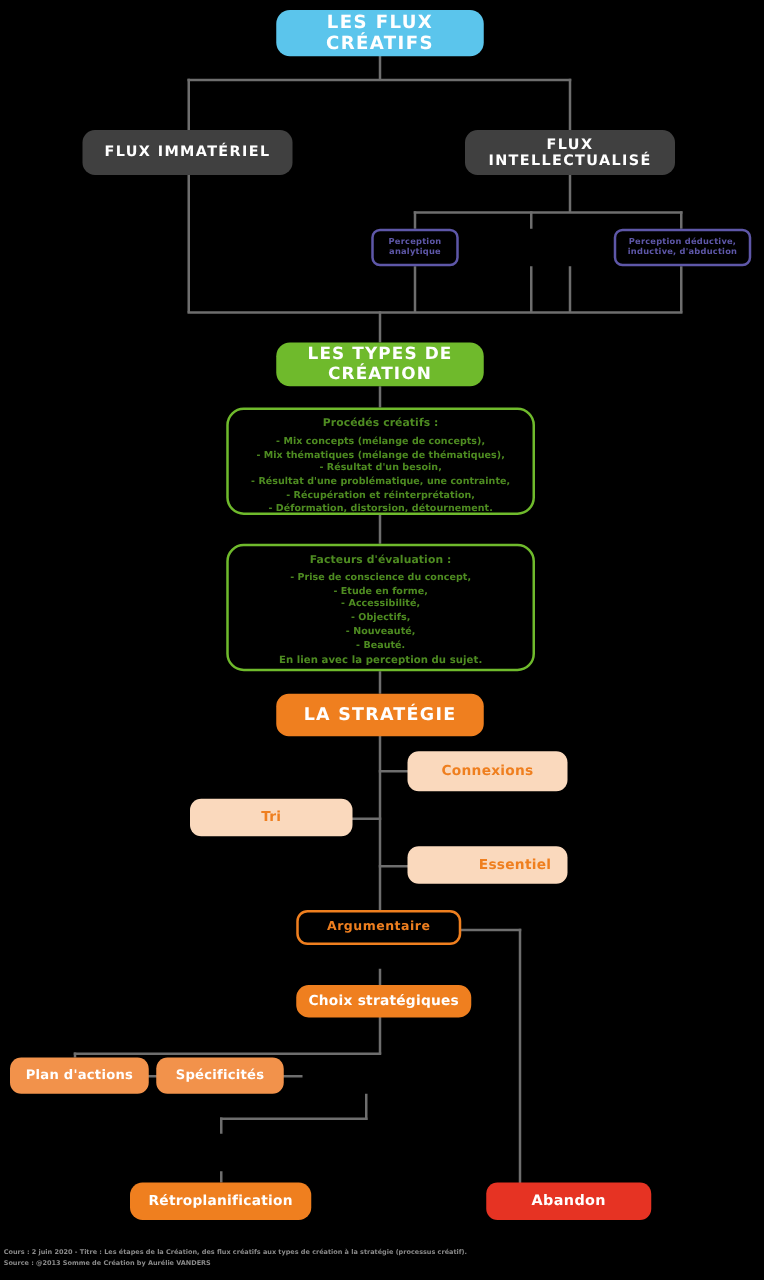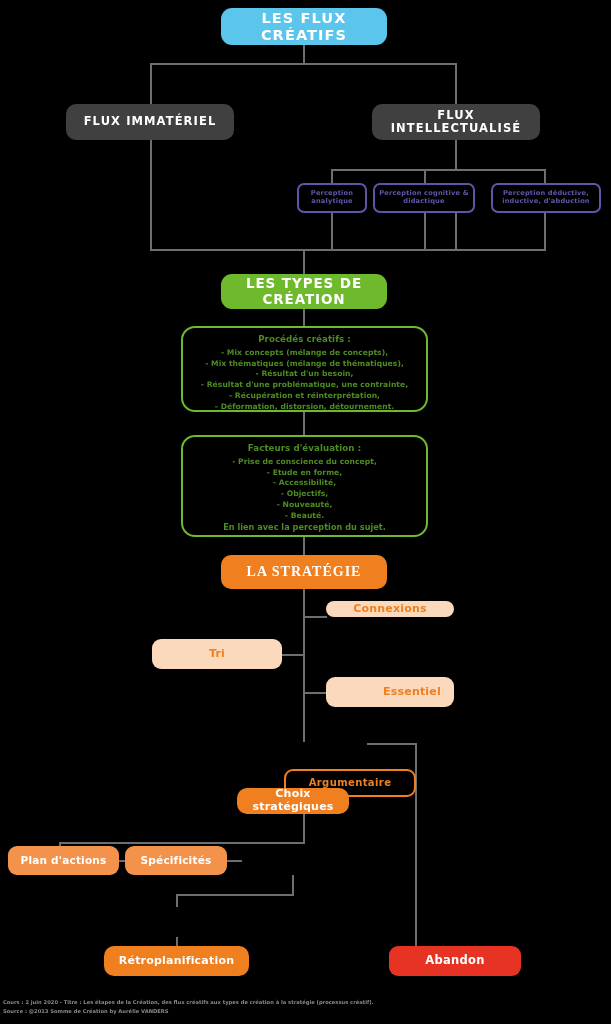--- a/index.html
+++ b/index.html
@@ -225,23 +225,20 @@
   </div>
 
   <div class="node n-purple" style="left:372px; top:104px; width:168px; height:36px;">
     <span>FLUX INTELLECTUALISÉ</span>
   </div>
 
   <div class="node n-purple-out" style="left:297px; top:183px; width:70px; height:30px;">
     <span>Perception analytique</span>
   </div>
 
-  <div class="node n-purple-out" style="left:373px; top:183px; width:102px; height:30px;">
-    <span>Perception cognitive &amp; didactique</span>
-  </div>
 
   <div class="node n-purple-out" style="left:491px; top:183px; width:110px; height:30px;">
     <span>Perception déductive, inductive, d'abduction</span>
   </div>
 
   <div class="node n-green" style="left:221px; top:274px; width:166px; height:35px;">
     <span>LES TYPES DE CRÉATION</span>
   </div>
 
   <div class="node n-green-out" style="left:181px; top:326px; width:247px; height:86px;">
@@ -262,41 +259,41 @@
       <li>Prise de conscience du concept,</li>
       <li>Etude en forme,</li>
       <li>Accessibilité,</li>
       <li>Objectifs,</li>
       <li>Nouveauté,</li>
       <li>Beauté.</li>
     </ul>
     <div class="glist-foot">En lien avec la perception du sujet.</div>
   </div>
 
-  <div class="node n-orange" style="left:221px; top:555px; width:166px; height:34px;font-family:Liberation Serif, serif;">
+  <div class="node n-orange" style="left:221px; top:555px; width:166px; height:34px;">
     <span>LA STRATÉGIE</span>
   </div>
 
-  <div class="node n-orange-light" style="left:326px; top:601px; width:128px; height:16px;">
+  <div class="node n-orange-light" style="left:326px; top:601px; width:128px; height:32px;">
     <span>Connexions</span>
   </div>
 
   <div class="node n-orange-light" style="left:152px; top:639px; width:130px; height:30px;">
     <span>Tri</span>
   </div>
 
   <div class="node n-orange-light" style="left:326px; top:677px; width:128px; height:30px;padding-left:44px;">
     <span>Essentiel</span>
   </div>
 
-  <div class="node n-orange-out" style="left:237px; top:769px; width:132px; height:28px;margin-left:47px;">
+  <div class="node n-orange-out" style="left:237px; top:728px; width:132px; height:28px;">
     <span>Argumentaire</span>
   </div>
 
-  <div class="node n-orange" style="left:237px; top:788px; width:112px; height:26px; font-size:11px; letter-spacing:0.2px;">
+  <div class="node n-orange" style="left:237px; top:788px; width:140px; height:26px; font-size:11px; letter-spacing:0.2px;">
     <span>Choix stratégiques</span>
   </div>
 
   <div class="node n-orange-mid" style="left:8px; top:846px; width:111px; height:29px;">
     <span>Plan d'actions</span>
   </div>
 
   <div class="node n-orange-mid" style="left:125px; top:846px; width:102px; height:29px;">
     <span>Spécificités</span>
   </div>

